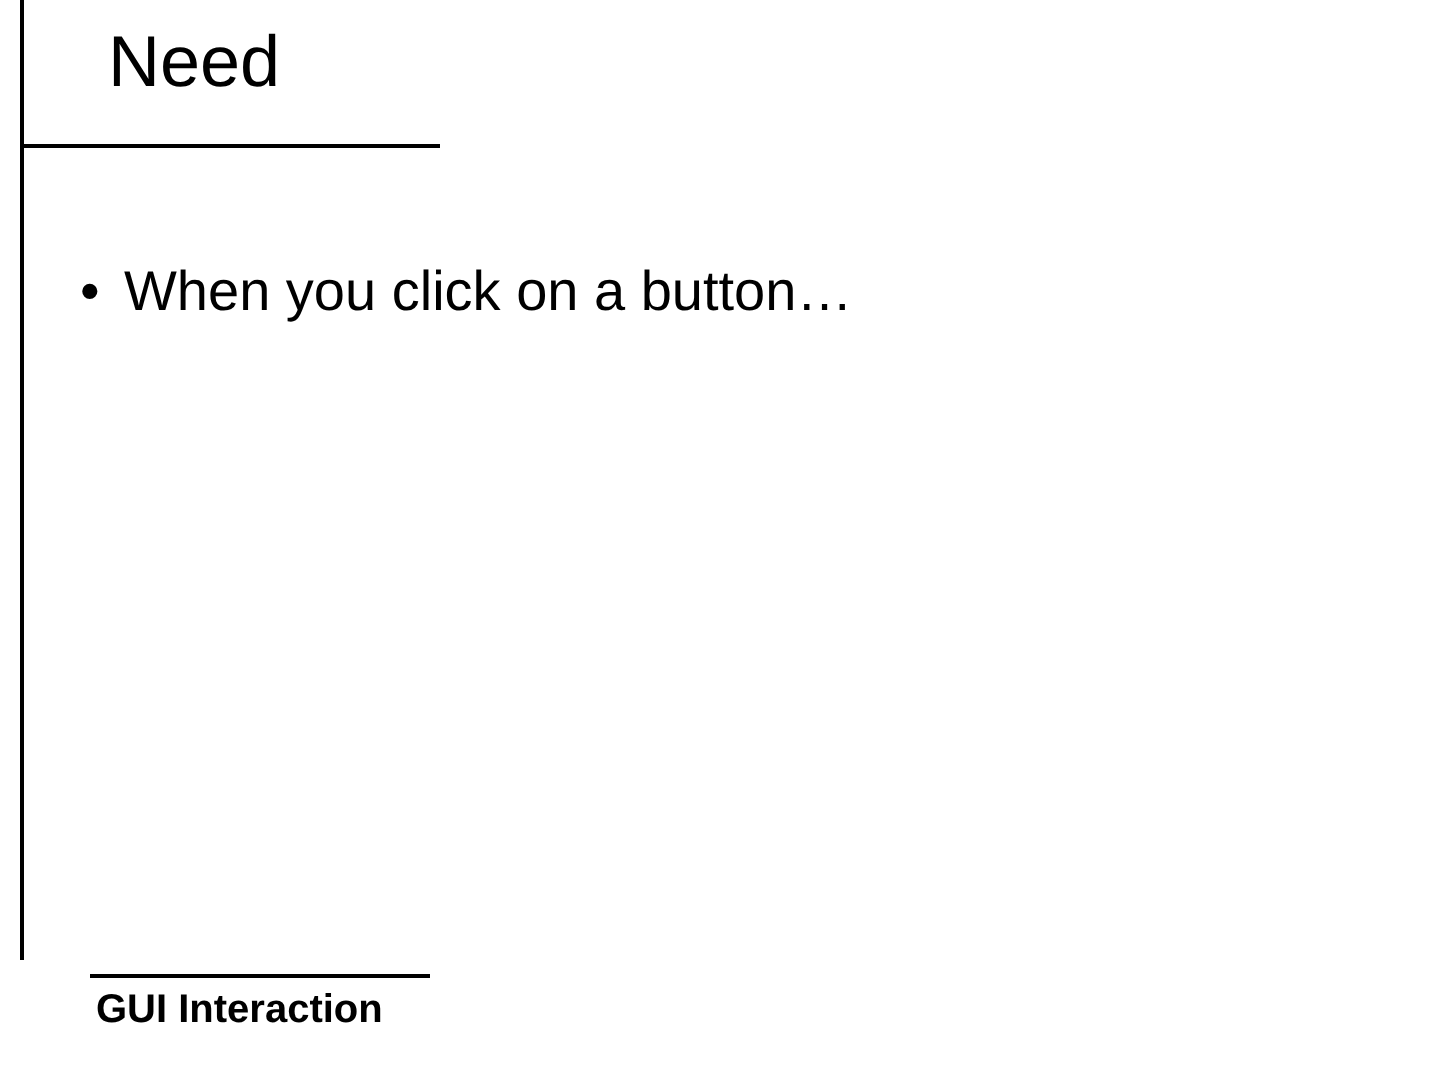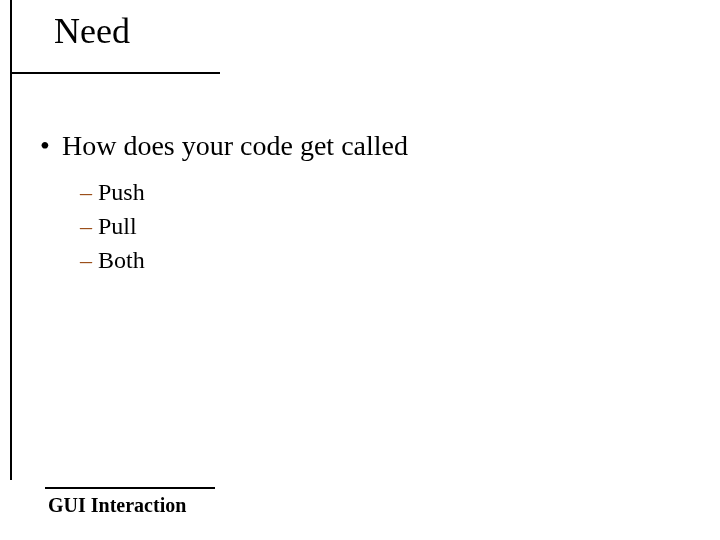--- a/index.html
+++ b/index.html
@@ -10,21 +10,20 @@
     background: #ffffff;
     font-family: Arial, Helvetica, sans-serif;
     color: #000000;
     overflow: hidden;
     position: relative;
   }
   .slide {
     position: relative;
     width: 720px;
     height: 382px;
-    font-family: Liberation Serif, serif;
   }
   
   .left-rule {
     position: absolute;
     left: 10px;
     top: 0;
     width: 0;
     height: 480px;
     border-left: 2px solid #000;
   }
@@ -88,30 +87,19 @@
 <body>
 
 <div class="slide">
   <div class="left-rule"></div>
 
   <div class="title-area">Need</div>
   <div class="title-rule"></div>
 
   <div class="body">
     <div class="b1">
-      <span class="dot">•</span><span>How does your code get called</span>
-    </div>
-    <div class="sub">
-      <div class="item">
-        <span class="dash">– </span><span>Push</span>
-      </div>
-      <div class="item">
-        <span class="dash">– </span><span>Pull</span>
-      </div>
-      <div class="item">
-        <span class="dash">– </span><span>Both</span>
-      </div>
+      <span class="dot">•</span><span>When you click on a button…</span>
     </div>
   </div>
 
   <div class="footer-rule"></div>
   <div class="footer">GUI Interaction</div>
 </div>
 
 </body></html>

